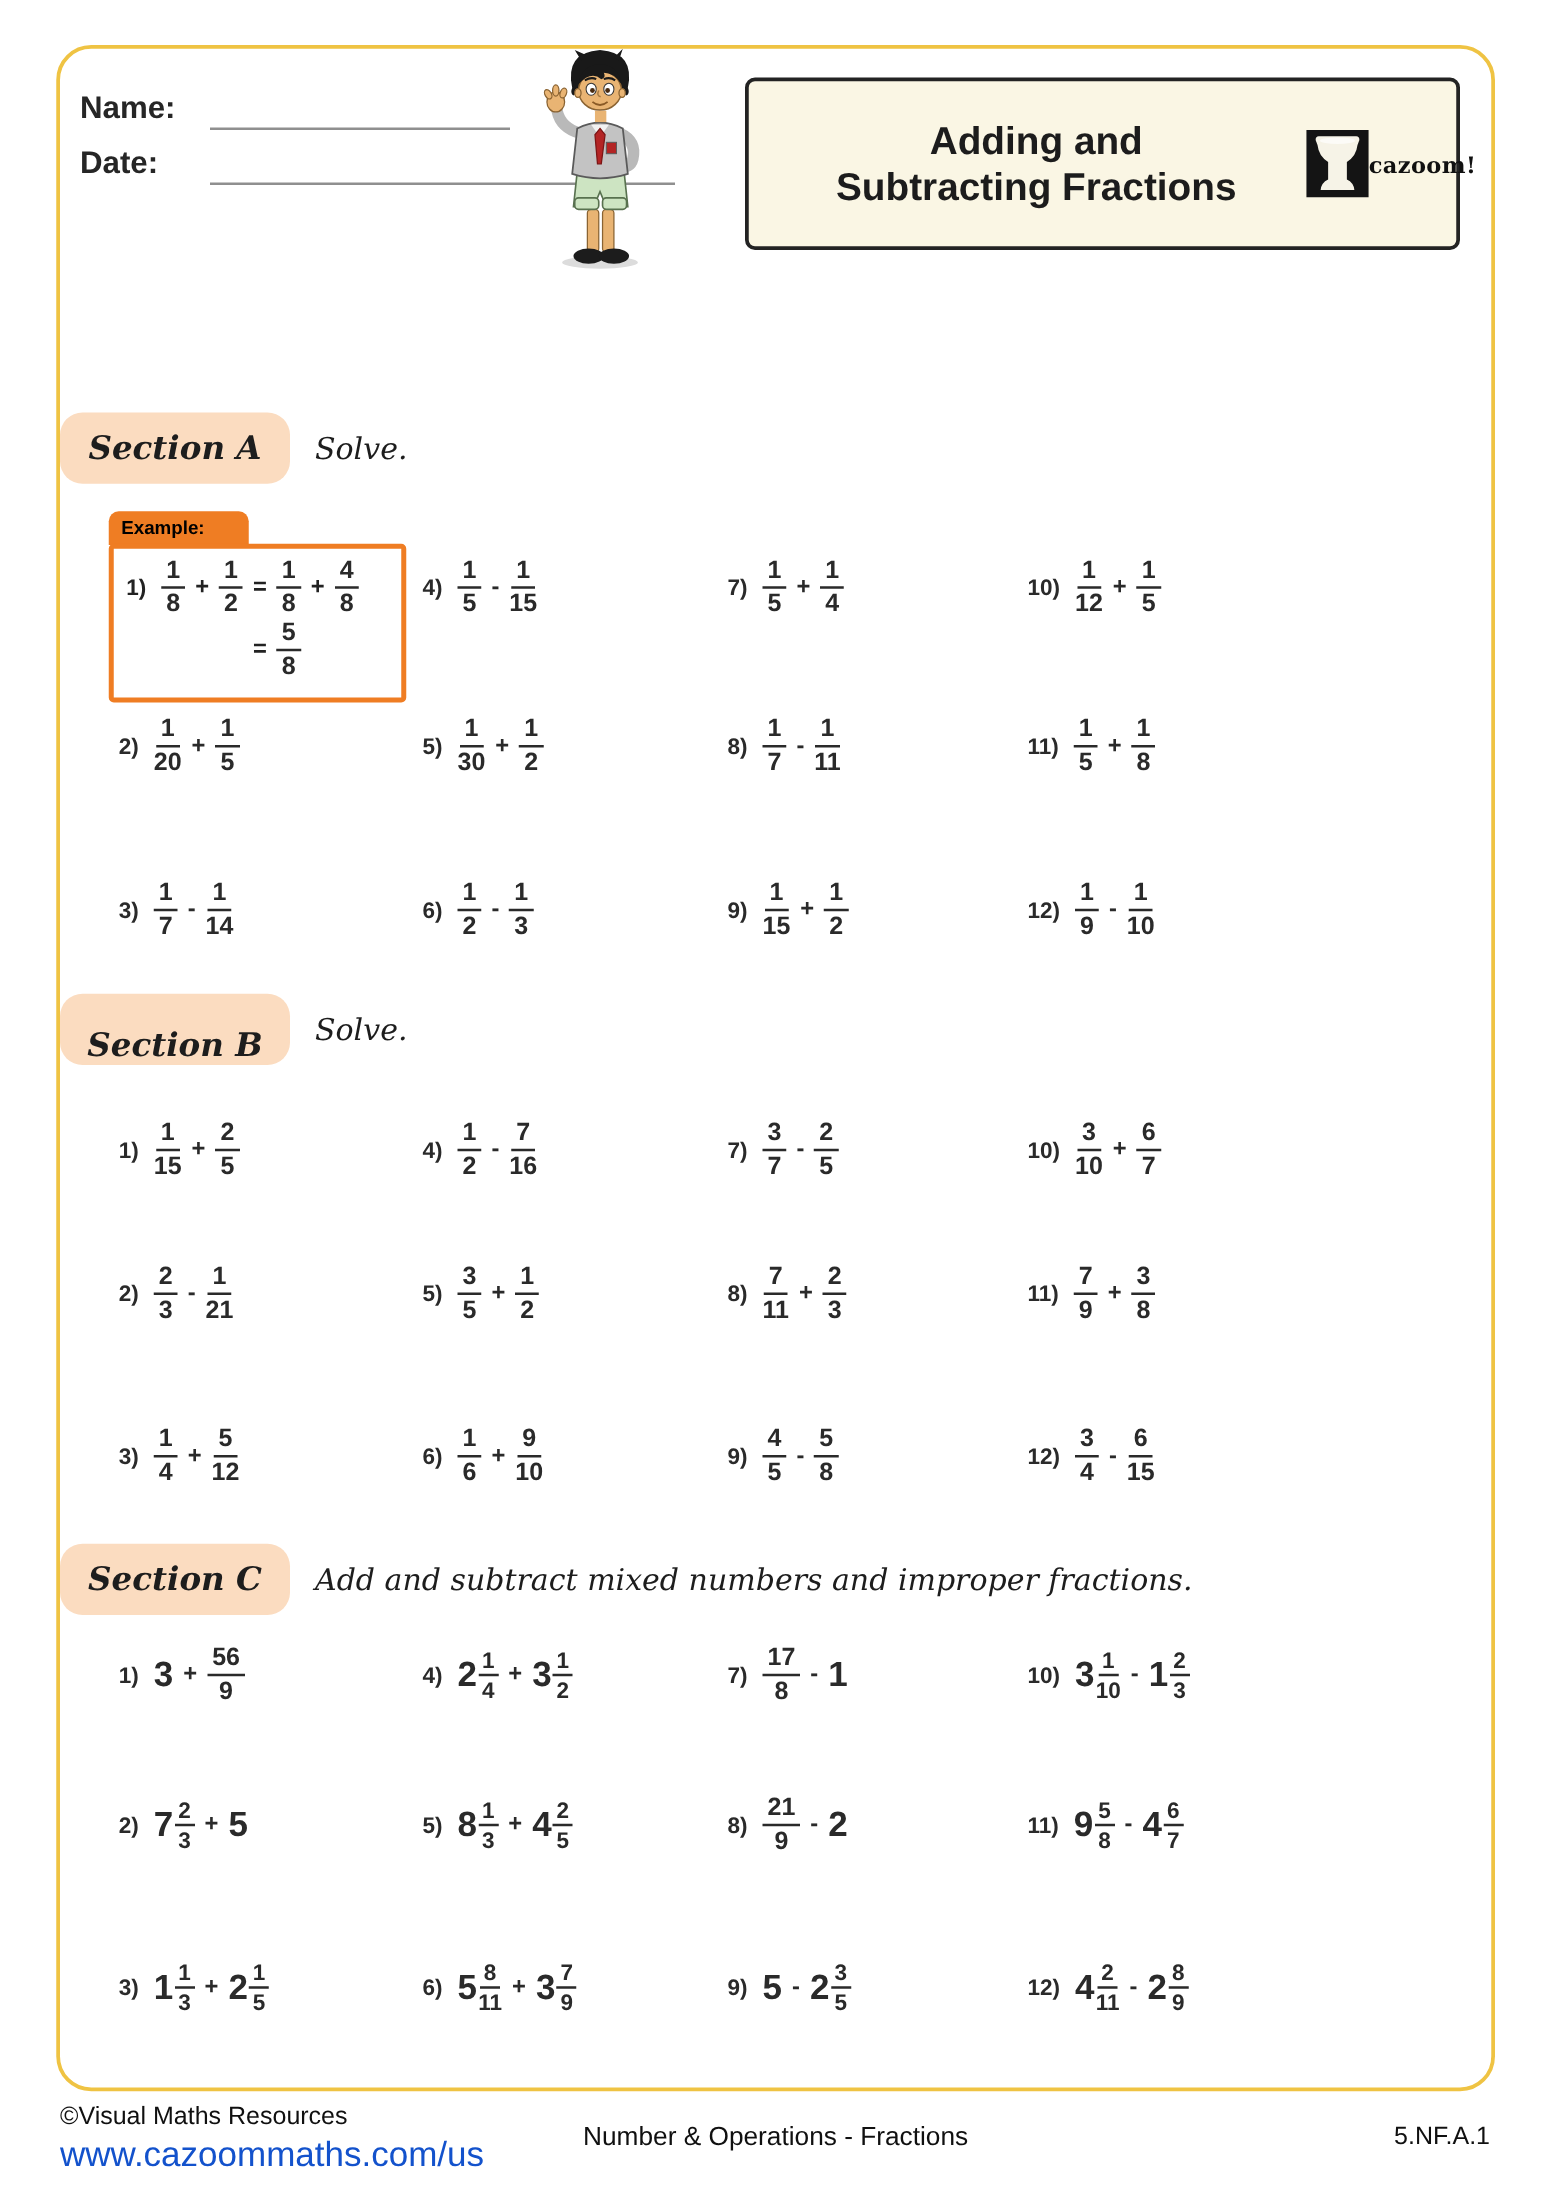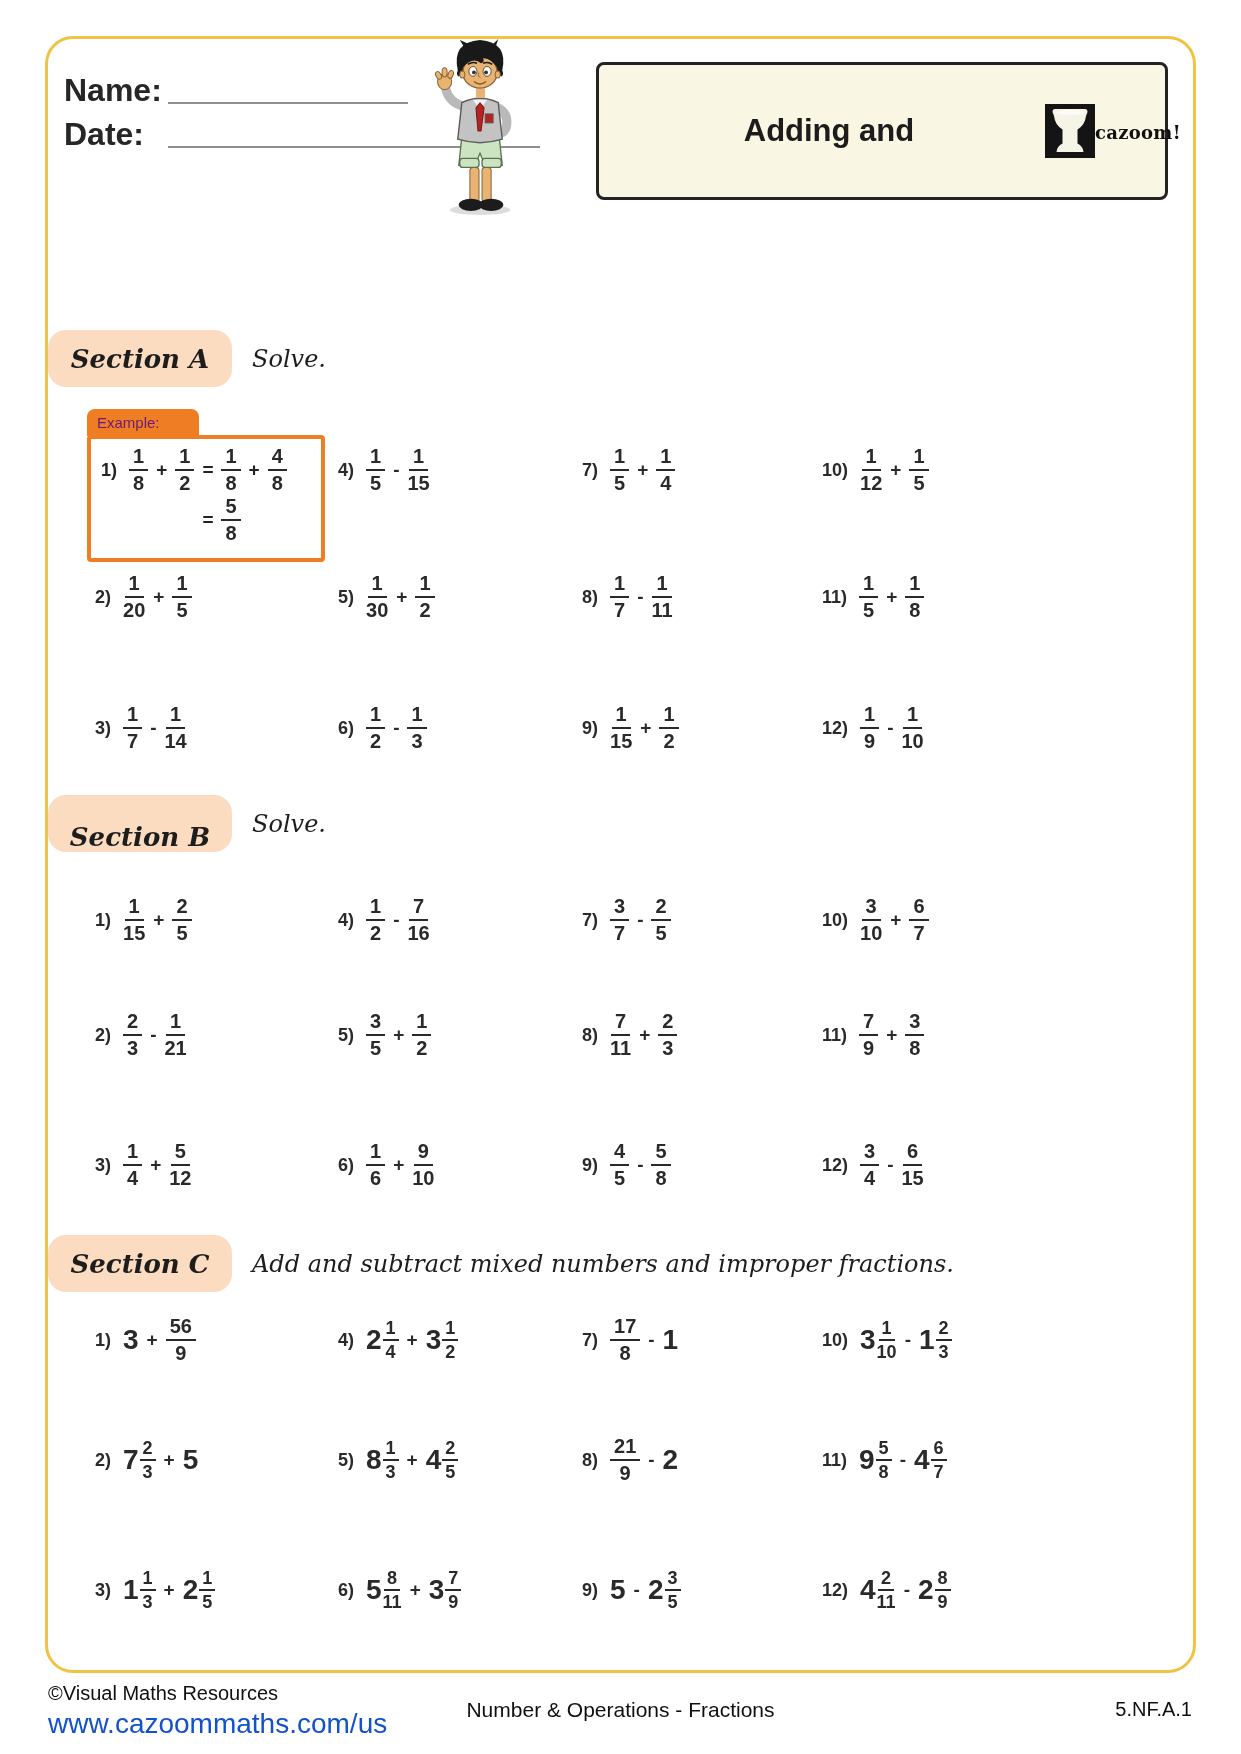--- a/index.html
+++ b/index.html
@@ -3,21 +3,21 @@
 <meta charset="utf-8">
 <style>
   html,body{margin:0;padding:0;background:#fff;}
   .page{position:relative;width:1241px;height:1754px;background:#fff;
         font-family:"Liberation Sans",sans-serif;color:#222;overflow:hidden;}
   .page>*{position:absolute;}
 
   .frame{left:45px;top:36px;width:1151px;height:1637px;box-sizing:border-box;
          border:3px solid var(--yellow,#efc343);border-radius:28px;}
 
-  .label{font-weight:bold;font-size:32px;color:#262626;}
+  .label{font-weight:bold;font-size:25px;color:#262626;}
   .lbl-name{left:64px;top:72px;}
   .lbl-date{left:64px;top:116px;}
   .writeline{border-bottom:2.5px solid #8f8f8f;height:0;}
   .name-line{left:168px;top:102px;width:240px;}
   .date-line{left:168px;top:146px;width:372px;}
 
   .boy{left:418px;top:36px;width:122px;height:182px;}
 
   .titlebox{left:596px;top:62px;width:572px;height:138px;box-sizing:border-box;
             background:var(--cream,#faf6e4);border:3px solid #232323;border-radius:8px;
@@ -33,21 +33,21 @@
                font:italic 23px "DejaVu Serif",serif;color:#1e1e1e;}
 
   .pill{left:48px;width:184px;height:57px;background:var(--peach,#fbdcc0);
         border-radius:18px;display:flex;align-items:center;justify-content:center;
         font:italic bold 26px "DejaVu Serif",serif;color:#1d1d1d;}
   .pill-a{top:330px;} .pill-b{top:795px;align-items:flex-end;} .pill-c{top:1235px;}
   .subtitle{left:252px;font:italic 24px "DejaVu Serif",serif;color:#1d1d1d;}
   .sub-a{top:345px;} .sub-b{top:810px;} .sub-c{top:1250px;}
 
   .ex-tab{left:87px;top:409px;width:112px;height:27px;background:var(--orange,#ef7d23);
-          border-radius:8px 8px 0 0;color:#701a75;font-weight:normal;font-size:15px;
+          border-radius:8px 8px 0 0;color:#000000;font-weight:bold;font-size:15px;
           display:flex;align-items:center;padding-left:10px;box-sizing:border-box;}
   .ex-box{left:87px;top:435px;width:238px;height:127px;box-sizing:border-box;background:#fff;
           border:4px solid var(--orange,#ef7d23);border-radius:4px;
           padding:7px 4px 0 10px;display:flex;flex-direction:column;gap:2px;}
   .ex-row{display:flex;align-items:center;gap:6px;}
   .spacer{visibility:hidden;display:inline-flex;align-items:center;gap:6px;}
 
   .problems{left:0;top:0;width:100%;height:100%;}
   .problem{position:absolute;display:flex;align-items:center;gap:6px;height:52px;color:#2a2a2a;}
   .pnum{font-weight:bold;font-size:18px;margin-right:6px;}
@@ -113,20 +113,21 @@
     <circle cx="55" cy="36" r="1.9" fill="#4a2b10"></circle>
     <circle cx="67" cy="36" r="1.9" fill="#4a2b10"></circle>
     <path d="M49 28 q5 -3 9 -1 M64 27 q5 -2 9 1" stroke="#191919" stroke-width="1.6" fill="none"></path>
     <path d="M60 36 q-2 4 1.5 5" stroke="#a87b43" stroke-width="1.2" fill="none"></path>
     <path d="M55 45 q6 5 12 0" stroke="#8a5a26" stroke-width="1.5" fill="none"></path>
   </svg>
 
   <div class="titlebox">
     <div class="titletext">
       <div>Adding and</div>
+      <div>Subtracting Fractions</div>
     </div>
     <div class="logo">
       <div class="logo-mark">
         <svg viewBox="0 0 50 54" width="50" height="54" aria-hidden="true">
           <rect width="50" height="54" fill="#141414"></rect>
           <path d="M10 5 h30 q2.5 0 2.5 3 l-1.5 4 q-1 9 -8.5 13.5 l0 14 q5.5 2.5 6 8.5 l-27 0 q0.5 -6 6 -8.5 l0 -14 q-7.5 -4.5 -8.5 -13.5 l-1.5 -4 q0 -3 2.5 -3 z" fill="#f6f3e7"></path>
           <ellipse cx="25" cy="8.5" rx="14" ry="2.6" fill="#ffffff" opacity="0.65"></ellipse>
         </svg>
       </div>
       <div class="logo-text">cazoom!</div>

